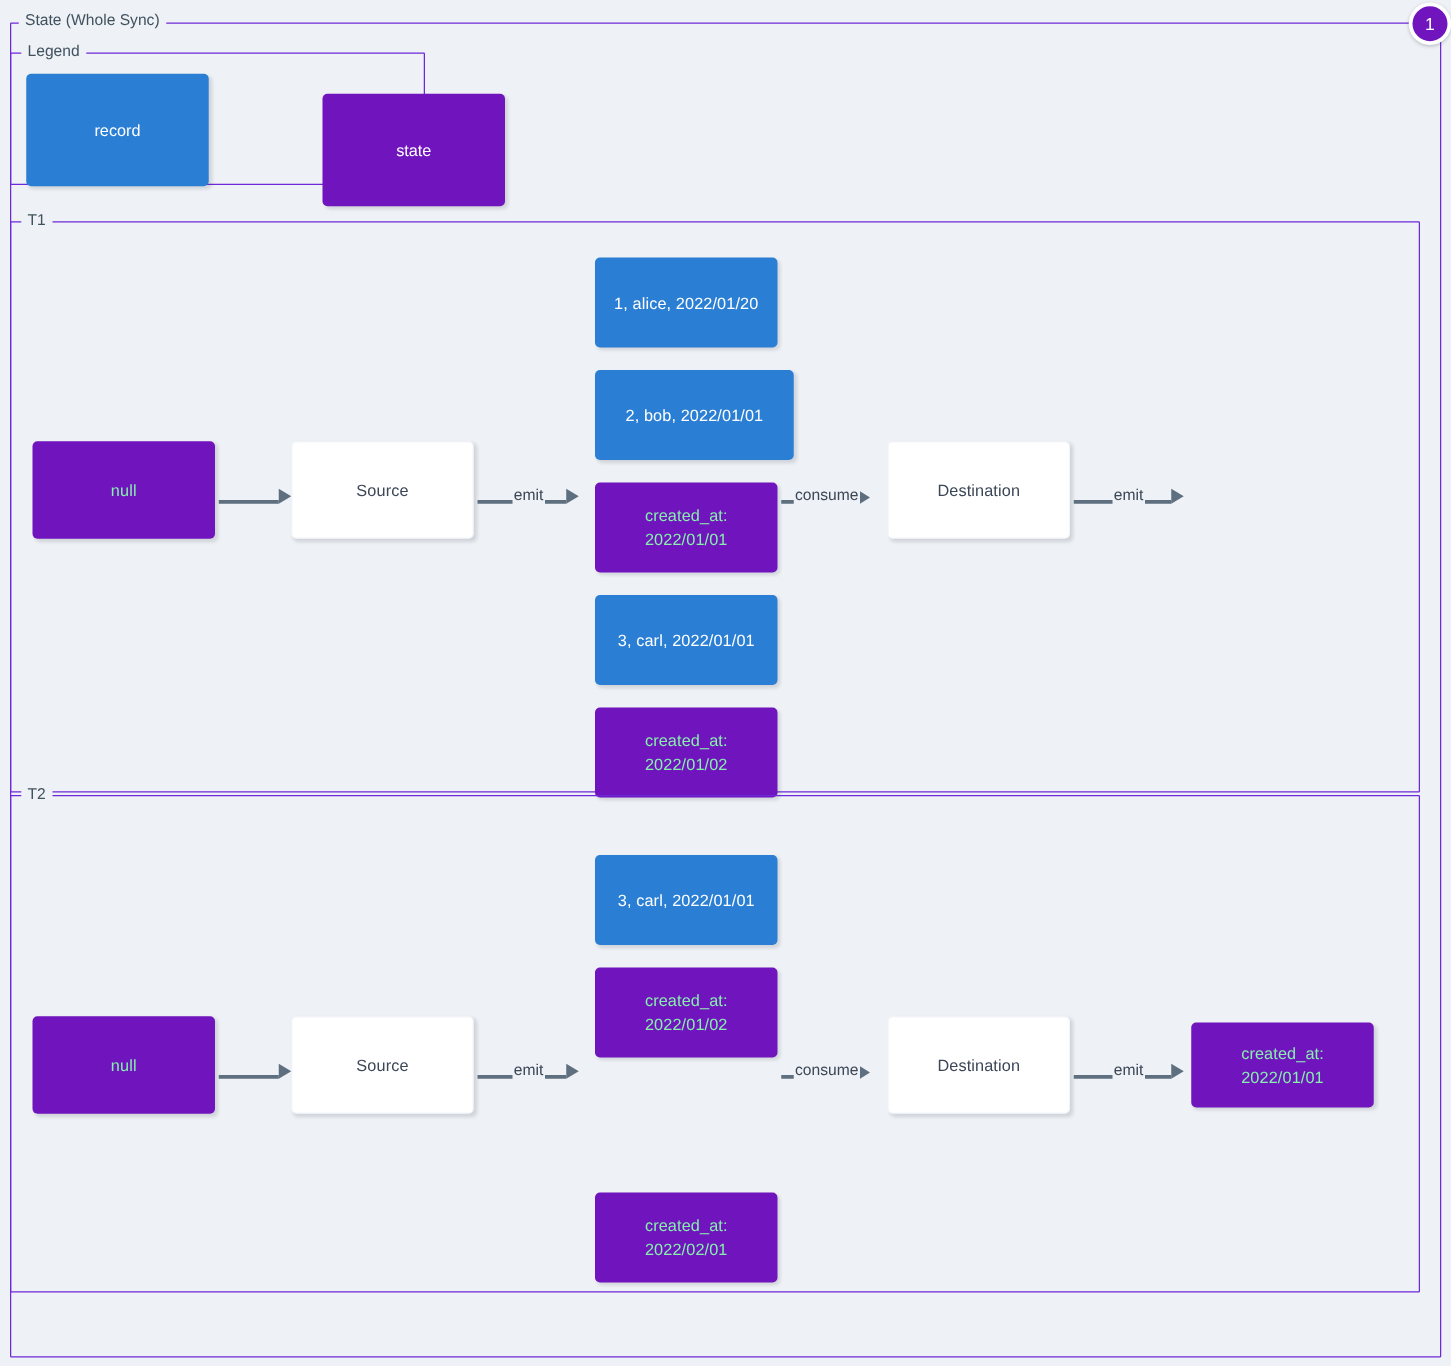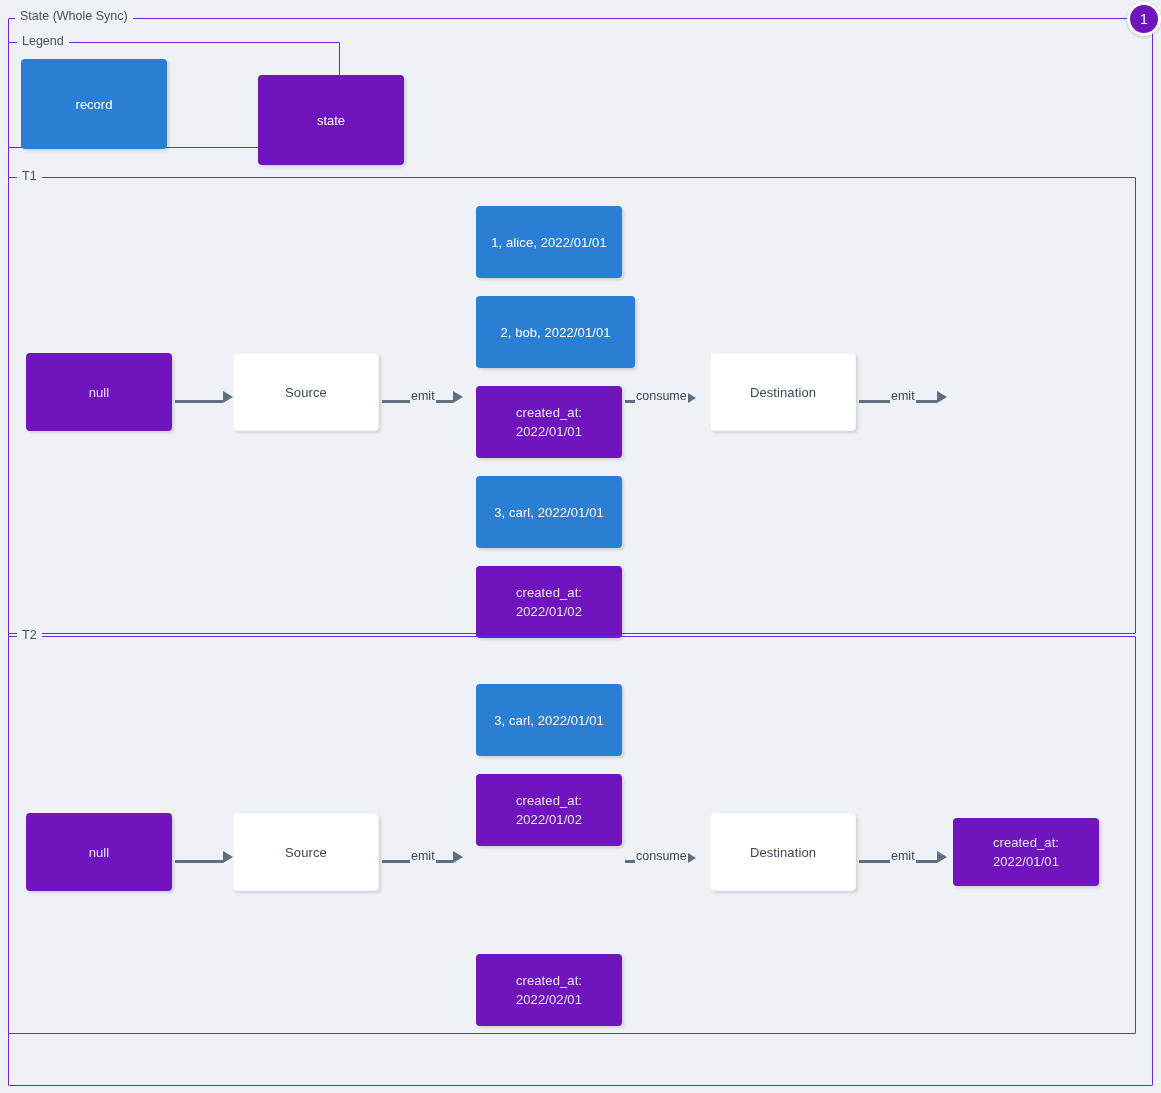--- a/index.html
+++ b/index.html
@@ -91,21 +91,21 @@
     white-space: pre-line;
     box-shadow: 2px 2px 3px rgba(30, 41, 59, 0.14);
     letter-spacing: 0.1px;
   }
   .node.record {
     background: #2a7fd4;
     color: #ffffff;
   }
   .node.state {
     background: #7014bd;
-    color: #e5e5e5;
+    color: #86efac;
   }
   .node.plain {
     background: #ffffff;
     color: #3b4656;
     border: 1px solid #f3f5f8;
   }
   .legend-box {
     position: relative;
     width: 146px;
     height: 90px;
@@ -209,21 +209,21 @@
   </div>
 
   <div class="edge" style="left:373px; top:203px; width:93px;">
     <span class="line" style="width:28px;"></span>
     <span class="elabel">emit</span>
     <span class="line" style="width:17px;"></span>
     <span class="head"></span>
   </div>
 
   <div class="node record" style="left:467px; top:28px; width:146px; height:72px;">
-    <span>1, alice, 2022/01/01</span>
+    <span>1, alice, 2022/01/20</span>
   </div>
   <div class="node record" style="left:467px; top:118px; width:159px; height:72px;">
     <span>2, bob, 2022/01/01</span>
   </div>
   <div class="node state" style="left:467px; top:208px; width:146px; height:72px;">
     <span>created_at:
 2022/01/01</span>
   </div>
   <div class="node record" style="left:467px; top:298px; width:146px; height:72px;">
     <span>3, carl, 2022/01/01</span>

